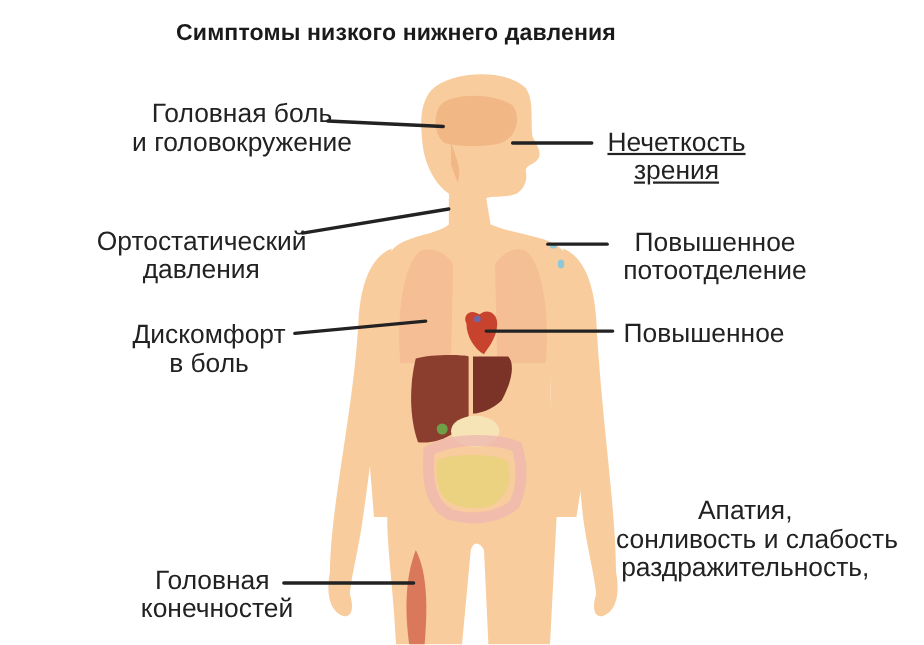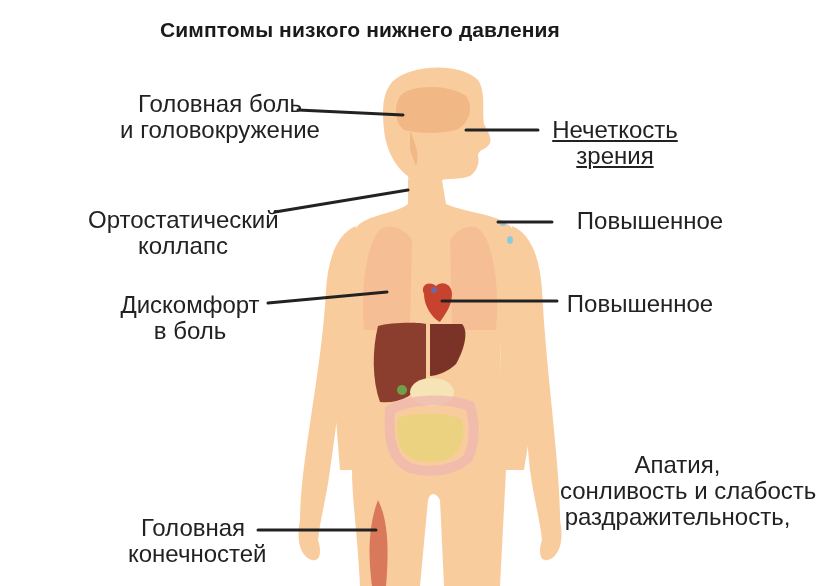--- a/index.html
+++ b/index.html
@@ -78,25 +78,26 @@
   <span>и головокружение</span>
 </div>
 
 <div class="label" style="left:540px; top:117px; width:150px;text-decoration:underline;">
   <span>Нечеткость</span>
   <span>зрения</span>
 </div>
 
 <div class="label" style="left:88px; top:207px; width:190px;">
   <span>Ортостатический</span>
-  <span>коллапс</span>
+  <span>давления</span>
 </div>
 
 <div class="label" style="left:565px; top:208px; width:170px;">
   <span>Повышенное</span>
+  <span>потоотделение</span>
 </div>
 
 <div class="label" style="left:115px; top:292px; width:150px;">
   <span>Дискомфорт</span>
   <span>в боль</span>
 </div>
 
 <div class="label" style="left:560px; top:291px; width:160px;">
   <span>Повышенное</span>
 </div>

